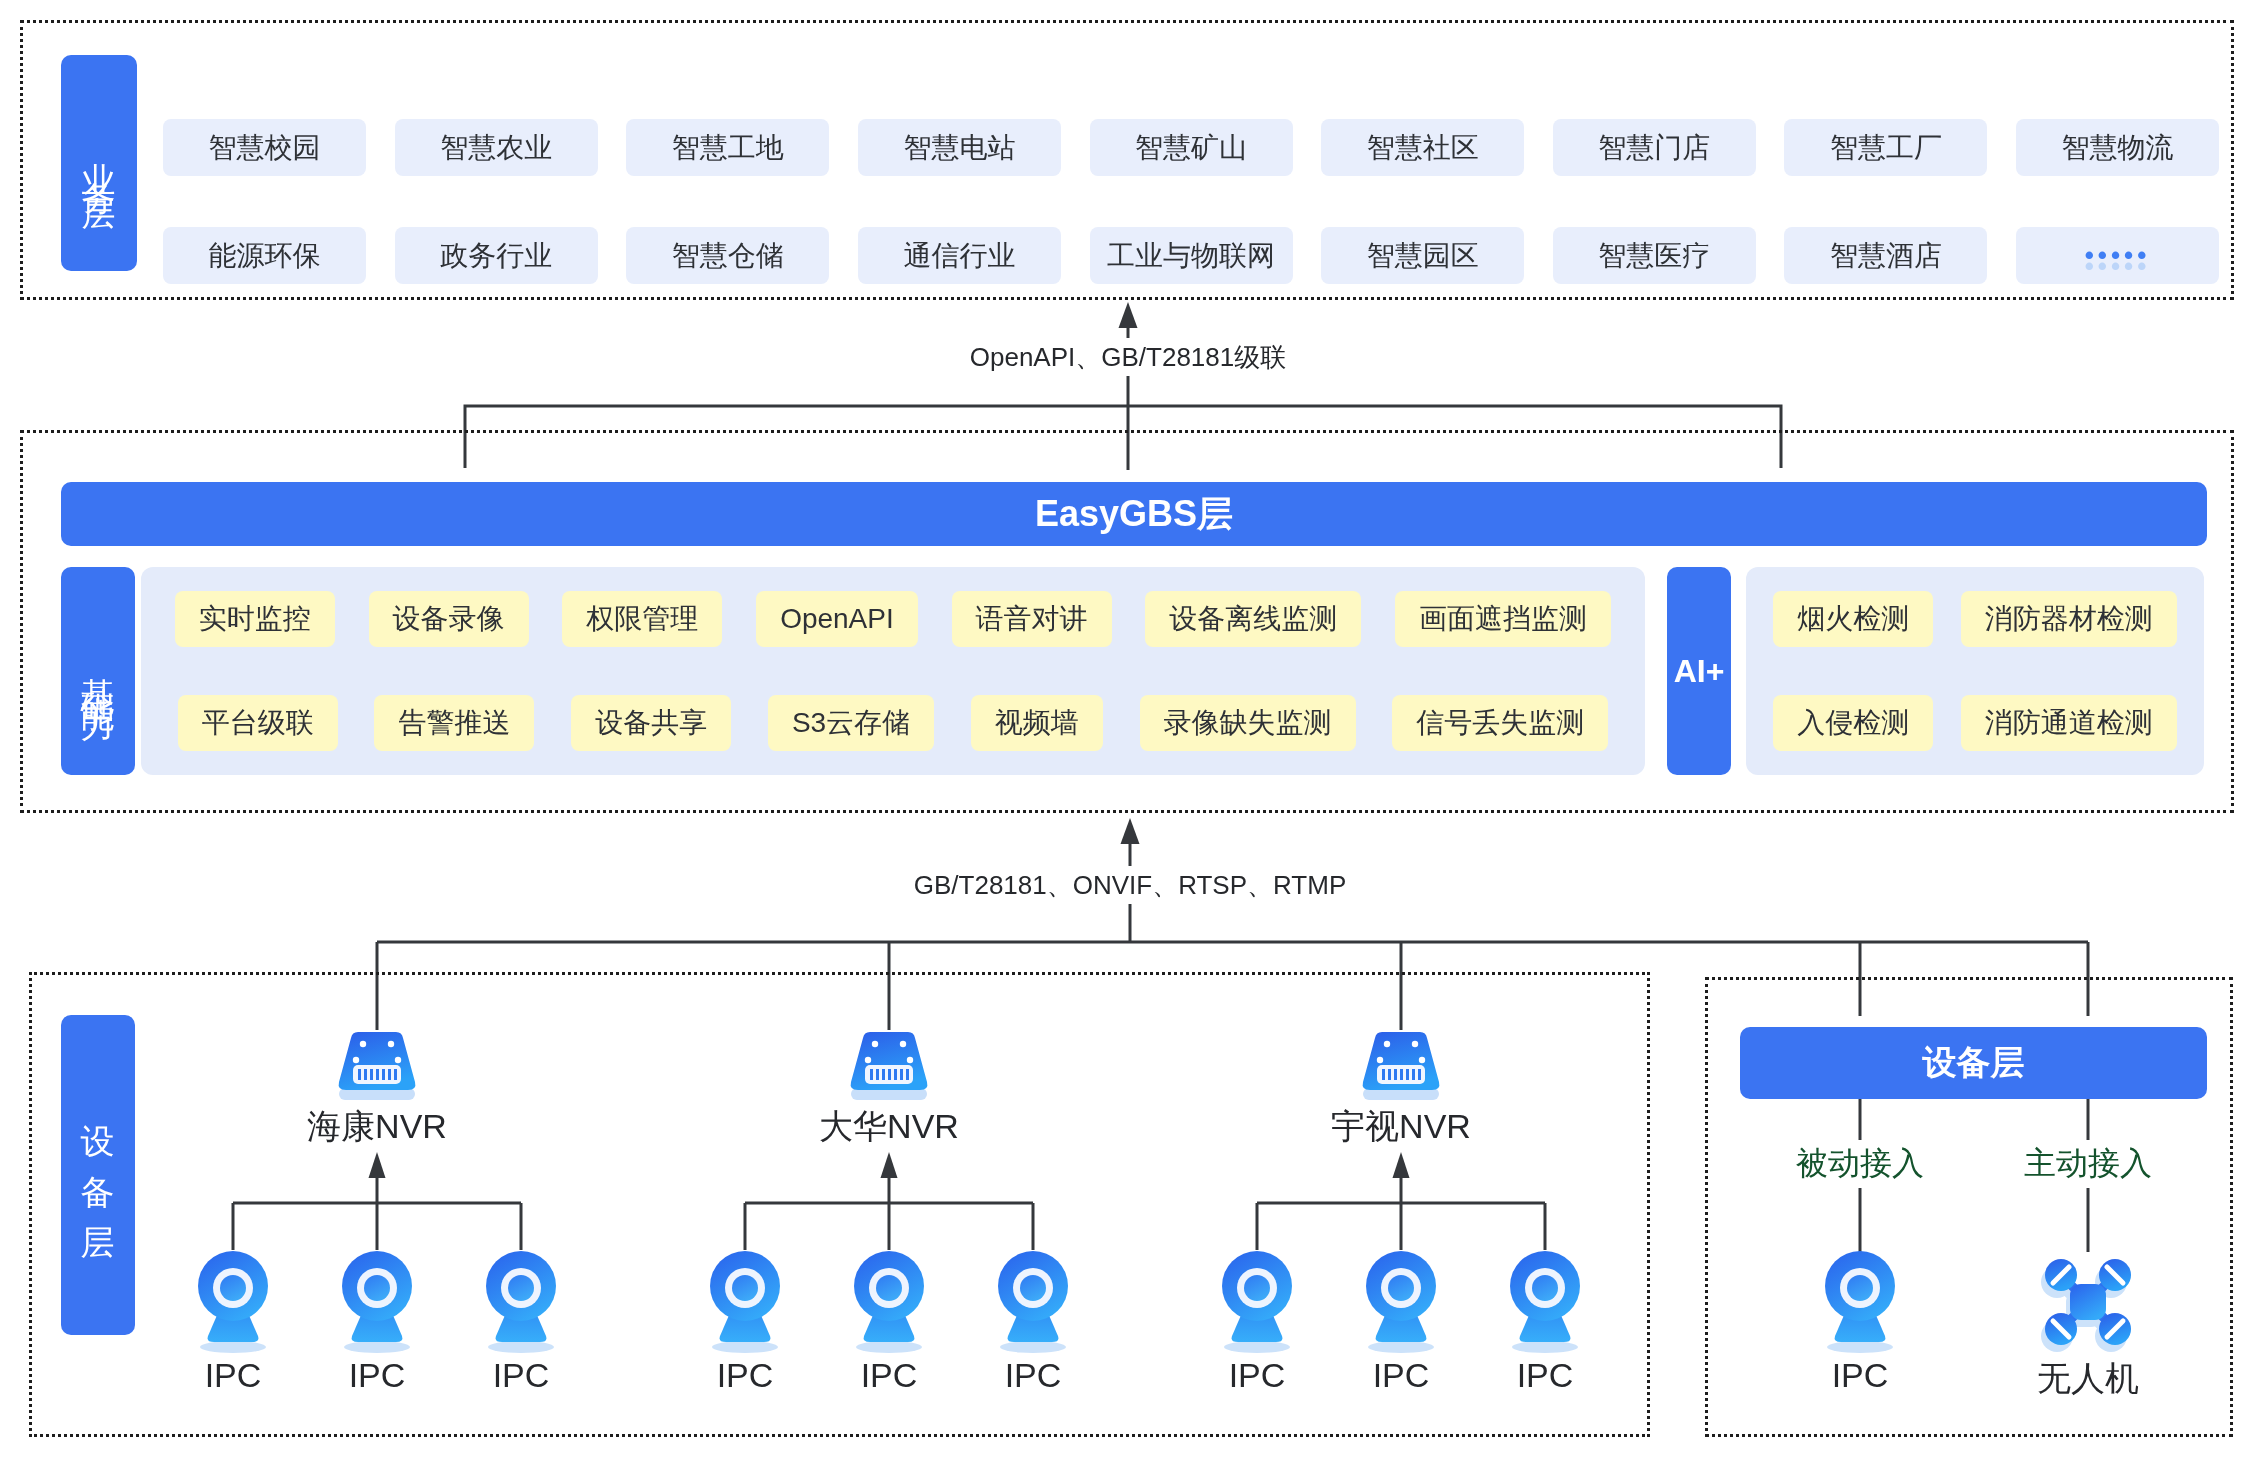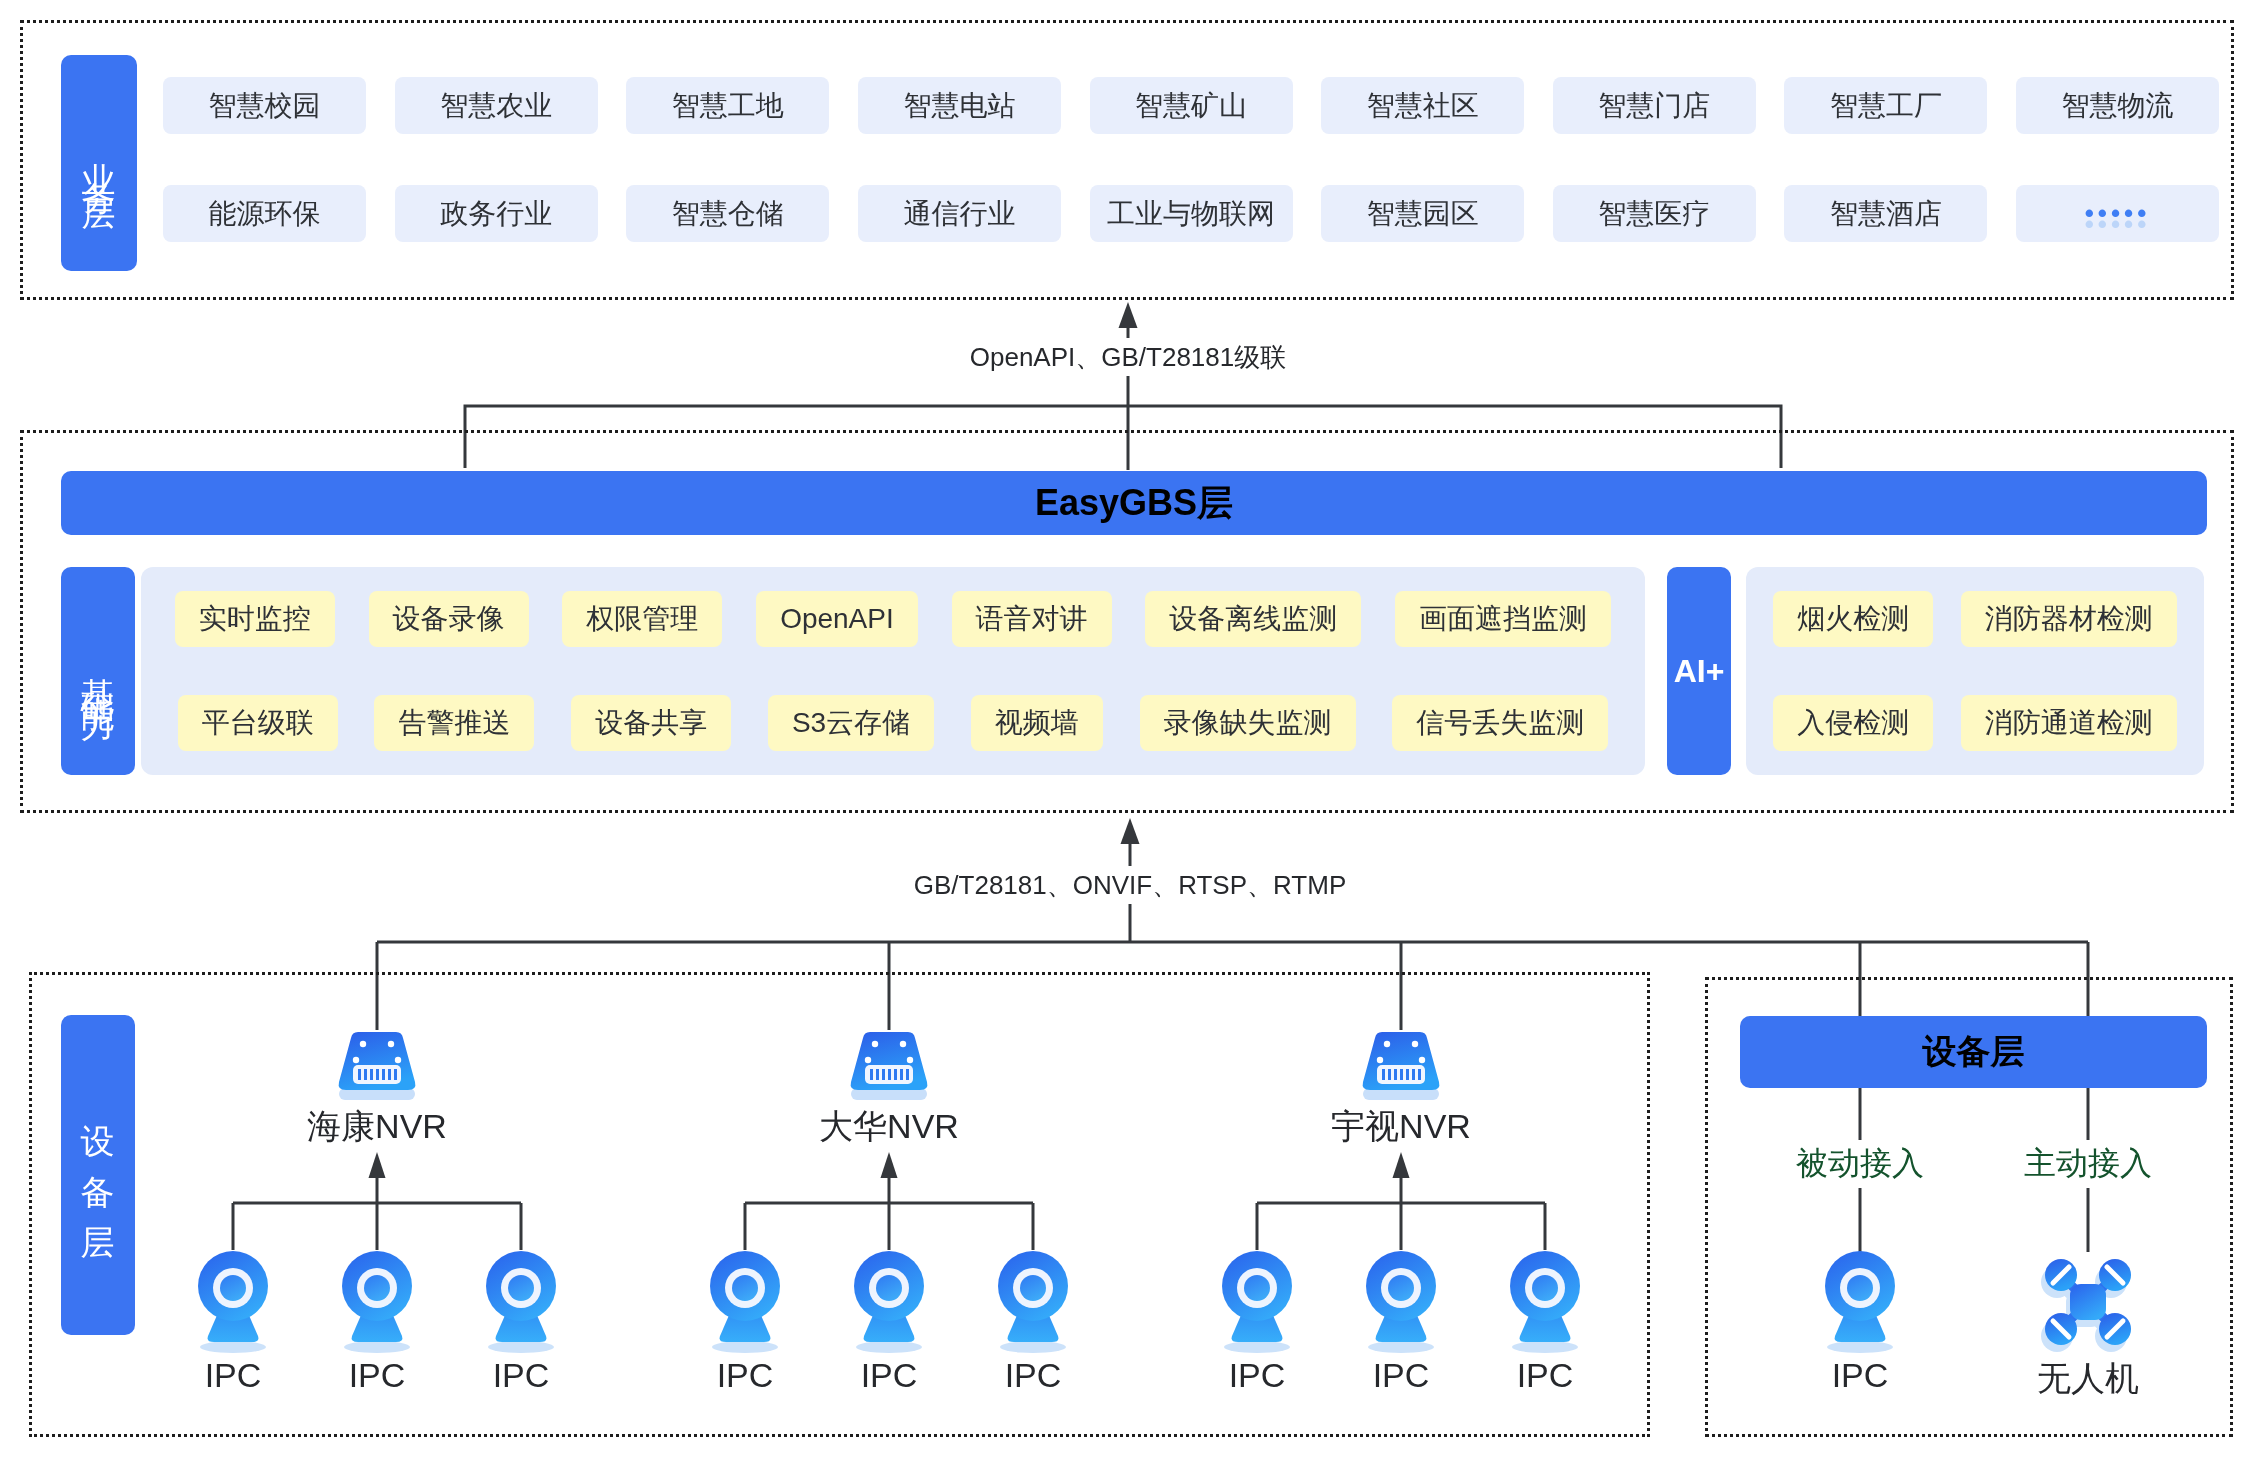--- a/index.html
+++ b/index.html
@@ -13,26 +13,26 @@
           display:flex;align-items:center;justify-content:center;
           writing-mode:vertical-rl;text-orientation:upright;
           font-size:34px;font-weight:500;}
   .ls20{letter-spacing:18px;}
   .ls8{letter-spacing:10px;}
   .ls40{letter-spacing:52px;}
   
   .chip-row{position:absolute;display:flex;justify-content:space-between;height:57px;}
   .chipA{width:203px;height:57px;background:#e8eefc;border-radius:8px;
          display:flex;align-items:center;justify-content:center;
-         font-size:28px;color:#2e3136;flex:0 0 auto;}
+         font-size:28px;color:#2e3136;flex:0 0 auto;margin-top:42px;}
   .chipA.dots{color:#3f7ef4;font-size:26px;font-weight:bold;letter-spacing:4px;
               text-shadow:0 11px 0 #bcd5f9;}
   
-  .banner{position:absolute;background:#3b74f2;border-radius:10px;color:#000000;
-          display:flex;align-items:center;justify-content:center;font-weight:bold;}
+  .banner{position:absolute;background:#3b74f2;border-radius:10px;color:#ffffff;
+          display:flex;align-items:center;justify-content:center;font-weight:bold;margin-top:11px;}
   .panel{position:absolute;background:#e4ebfa;border-radius:12px;box-sizing:border-box;
          display:flex;flex-direction:column;justify-content:space-between;padding:24px 0;}
   .prow{display:flex;justify-content:space-evenly;align-items:center;}
   .chipW{height:56px;background:#fef9c3;border-radius:8px;display:flex;align-items:center;
          justify-content:center;padding:0 24px;font-size:28px;color:#2e3136;white-space:nowrap;}
   .ai-box{position:absolute;background:#3b74f2;border-radius:10px;color:#fff;
           display:flex;align-items:center;justify-content:center;font-size:32px;font-weight:bold;}
   
   .conn-label{position:absolute;transform:translateX(-50%);background:#fff;
               padding:0 16px;font-size:26px;color:#26282c;white-space:nowrap;line-height:38px;}

